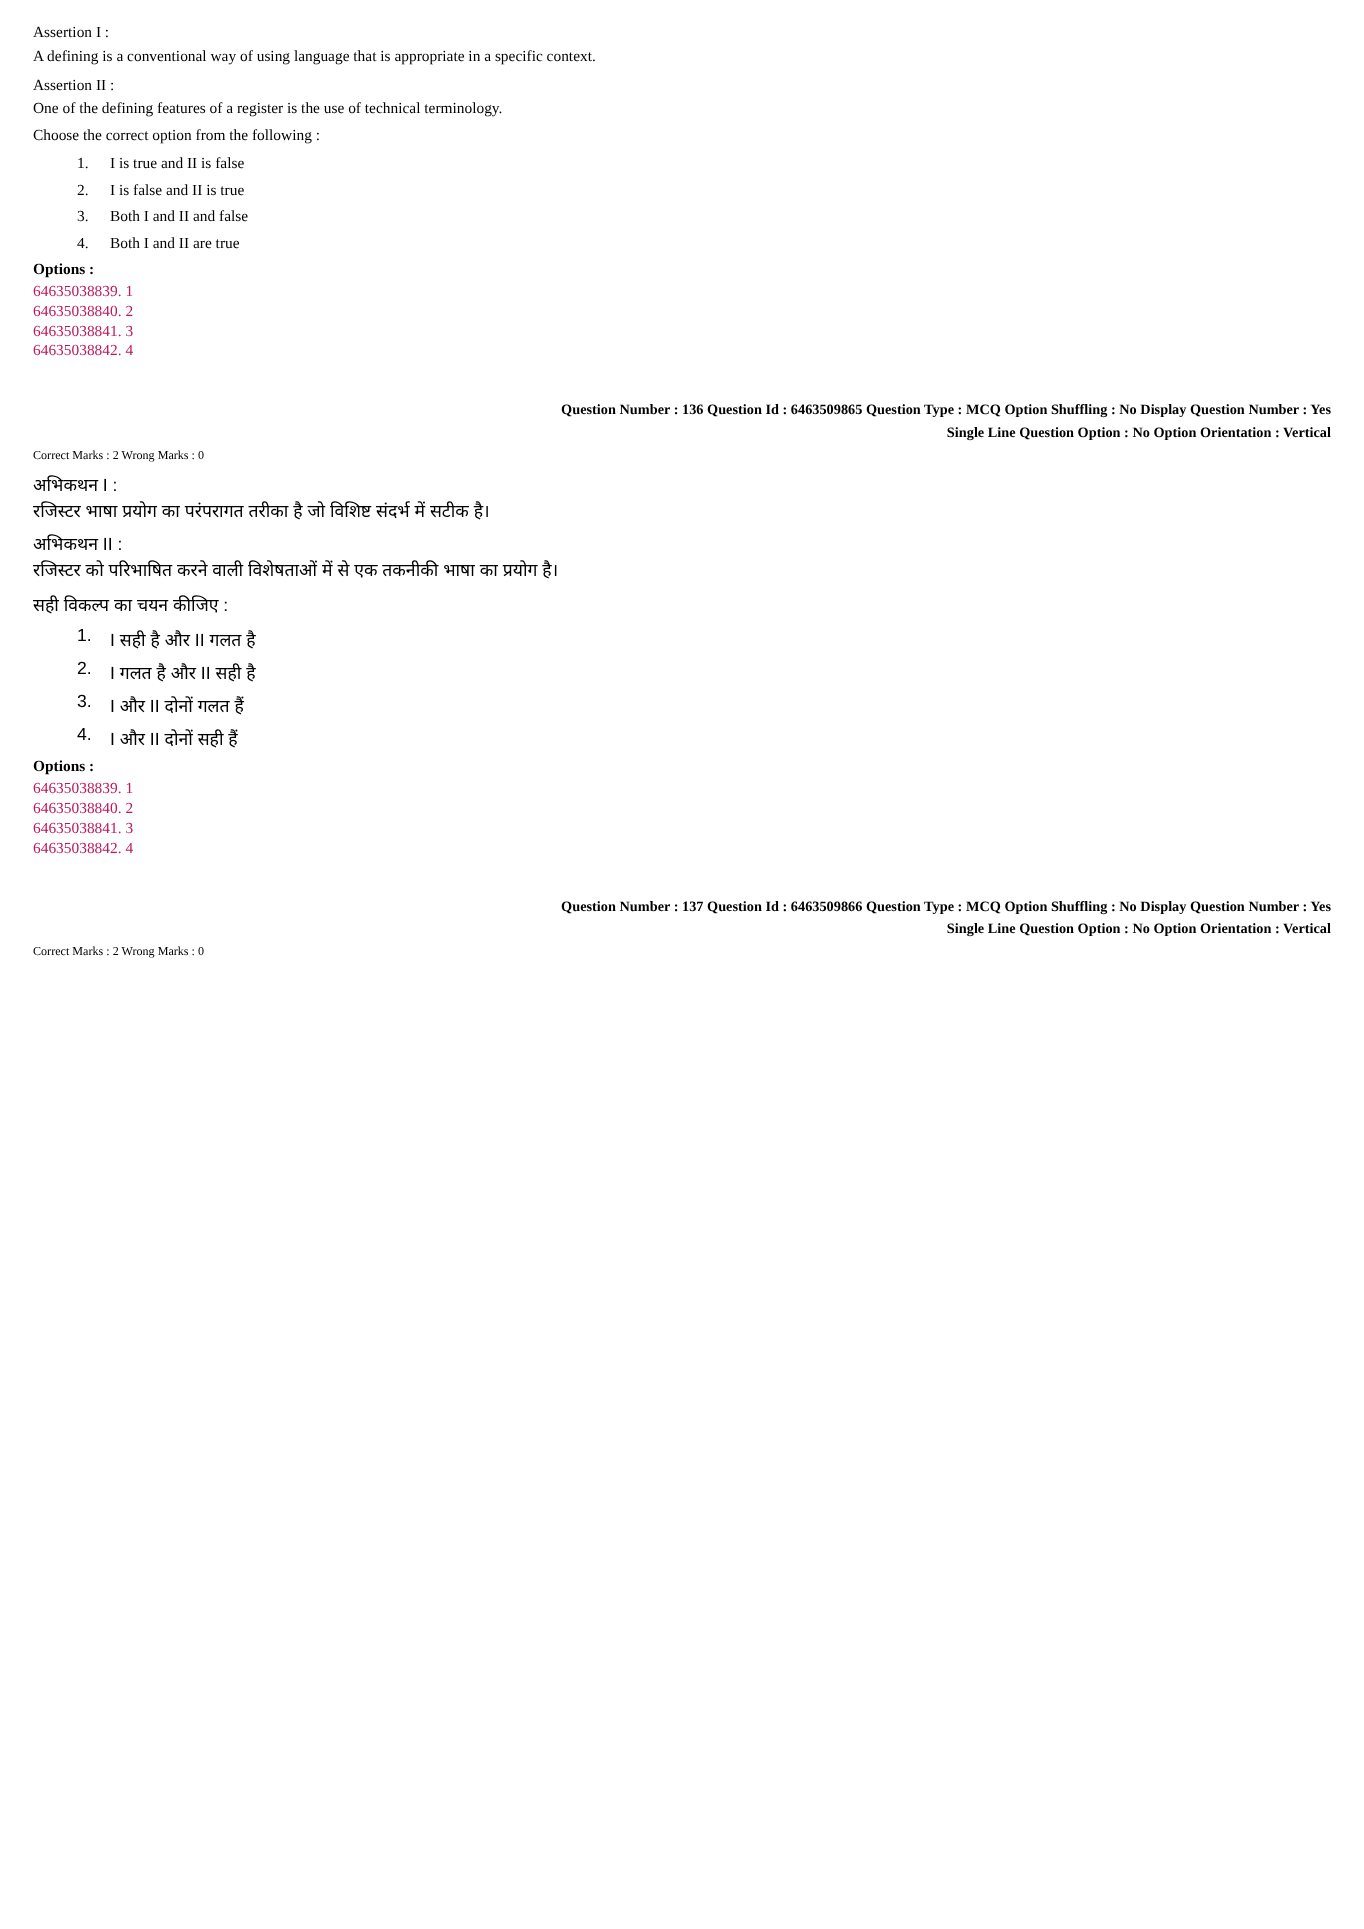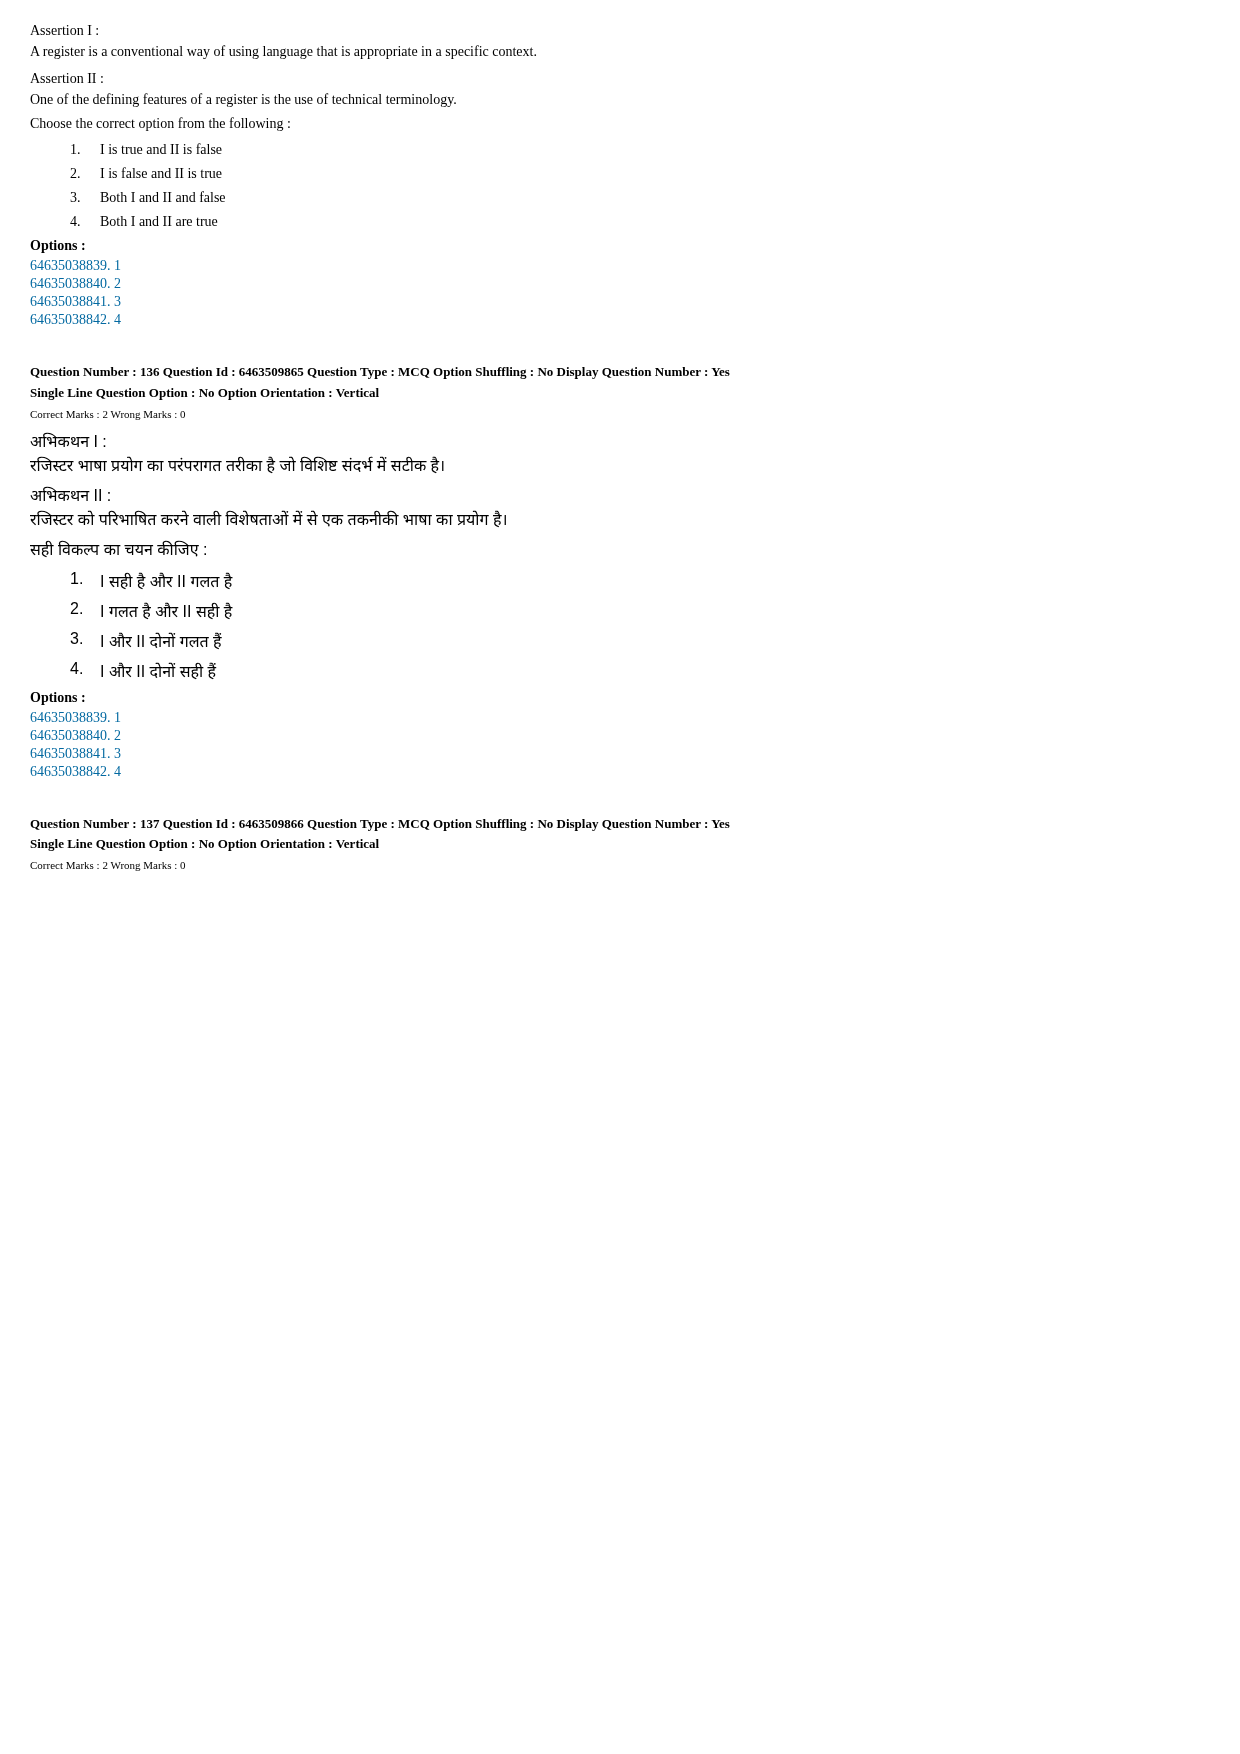--- a/index.html
+++ b/index.html
@@ -54,27 +54,28 @@
       margin-bottom: 4px;
     }
     .option-code-list {
       list-style: none;
       padding: 0;
       margin: 0;
     }
     .option-code-list li {
       font-size: 14px;
       margin-bottom: 2px;
-      color: #0369a1;
+      color: #be185d;
     }
     .question-meta {
       font-weight: bold;
       font-size: 13px;
       margin-bottom: 4px;
       line-height: 1.6;
+      text-align: right;
     }
     .correct-marks {
       font-weight: normal;
       font-size: 11px;
       margin-bottom: 10px;
     }
     .hindi-text {
       font-family: Liberation Sans, sans-serif;
       font-size: 16px;
     }
@@ -82,21 +83,21 @@
 </head>
 <body>
 
 
 
 
 <div class="section">
 
   <div class="assertion-line">
     <span class="assertion-label">Assertion I :</span>
-    <span class="assertion-text">A register is a conventional way of using language that is appropriate in a specific context.</span>
+    <span class="assertion-text">A defining is a conventional way of using language that is appropriate in a specific context.</span>
   </div>
 
   <div class="assertion-line">
     <span class="assertion-label">Assertion II :</span>
     <span class="assertion-text">One of the defining features of a register is the use of technical terminology.</span>
   </div>
 
   <div class="choose-line">
     <span>Choose the correct option from the following :</span>
   </div>

